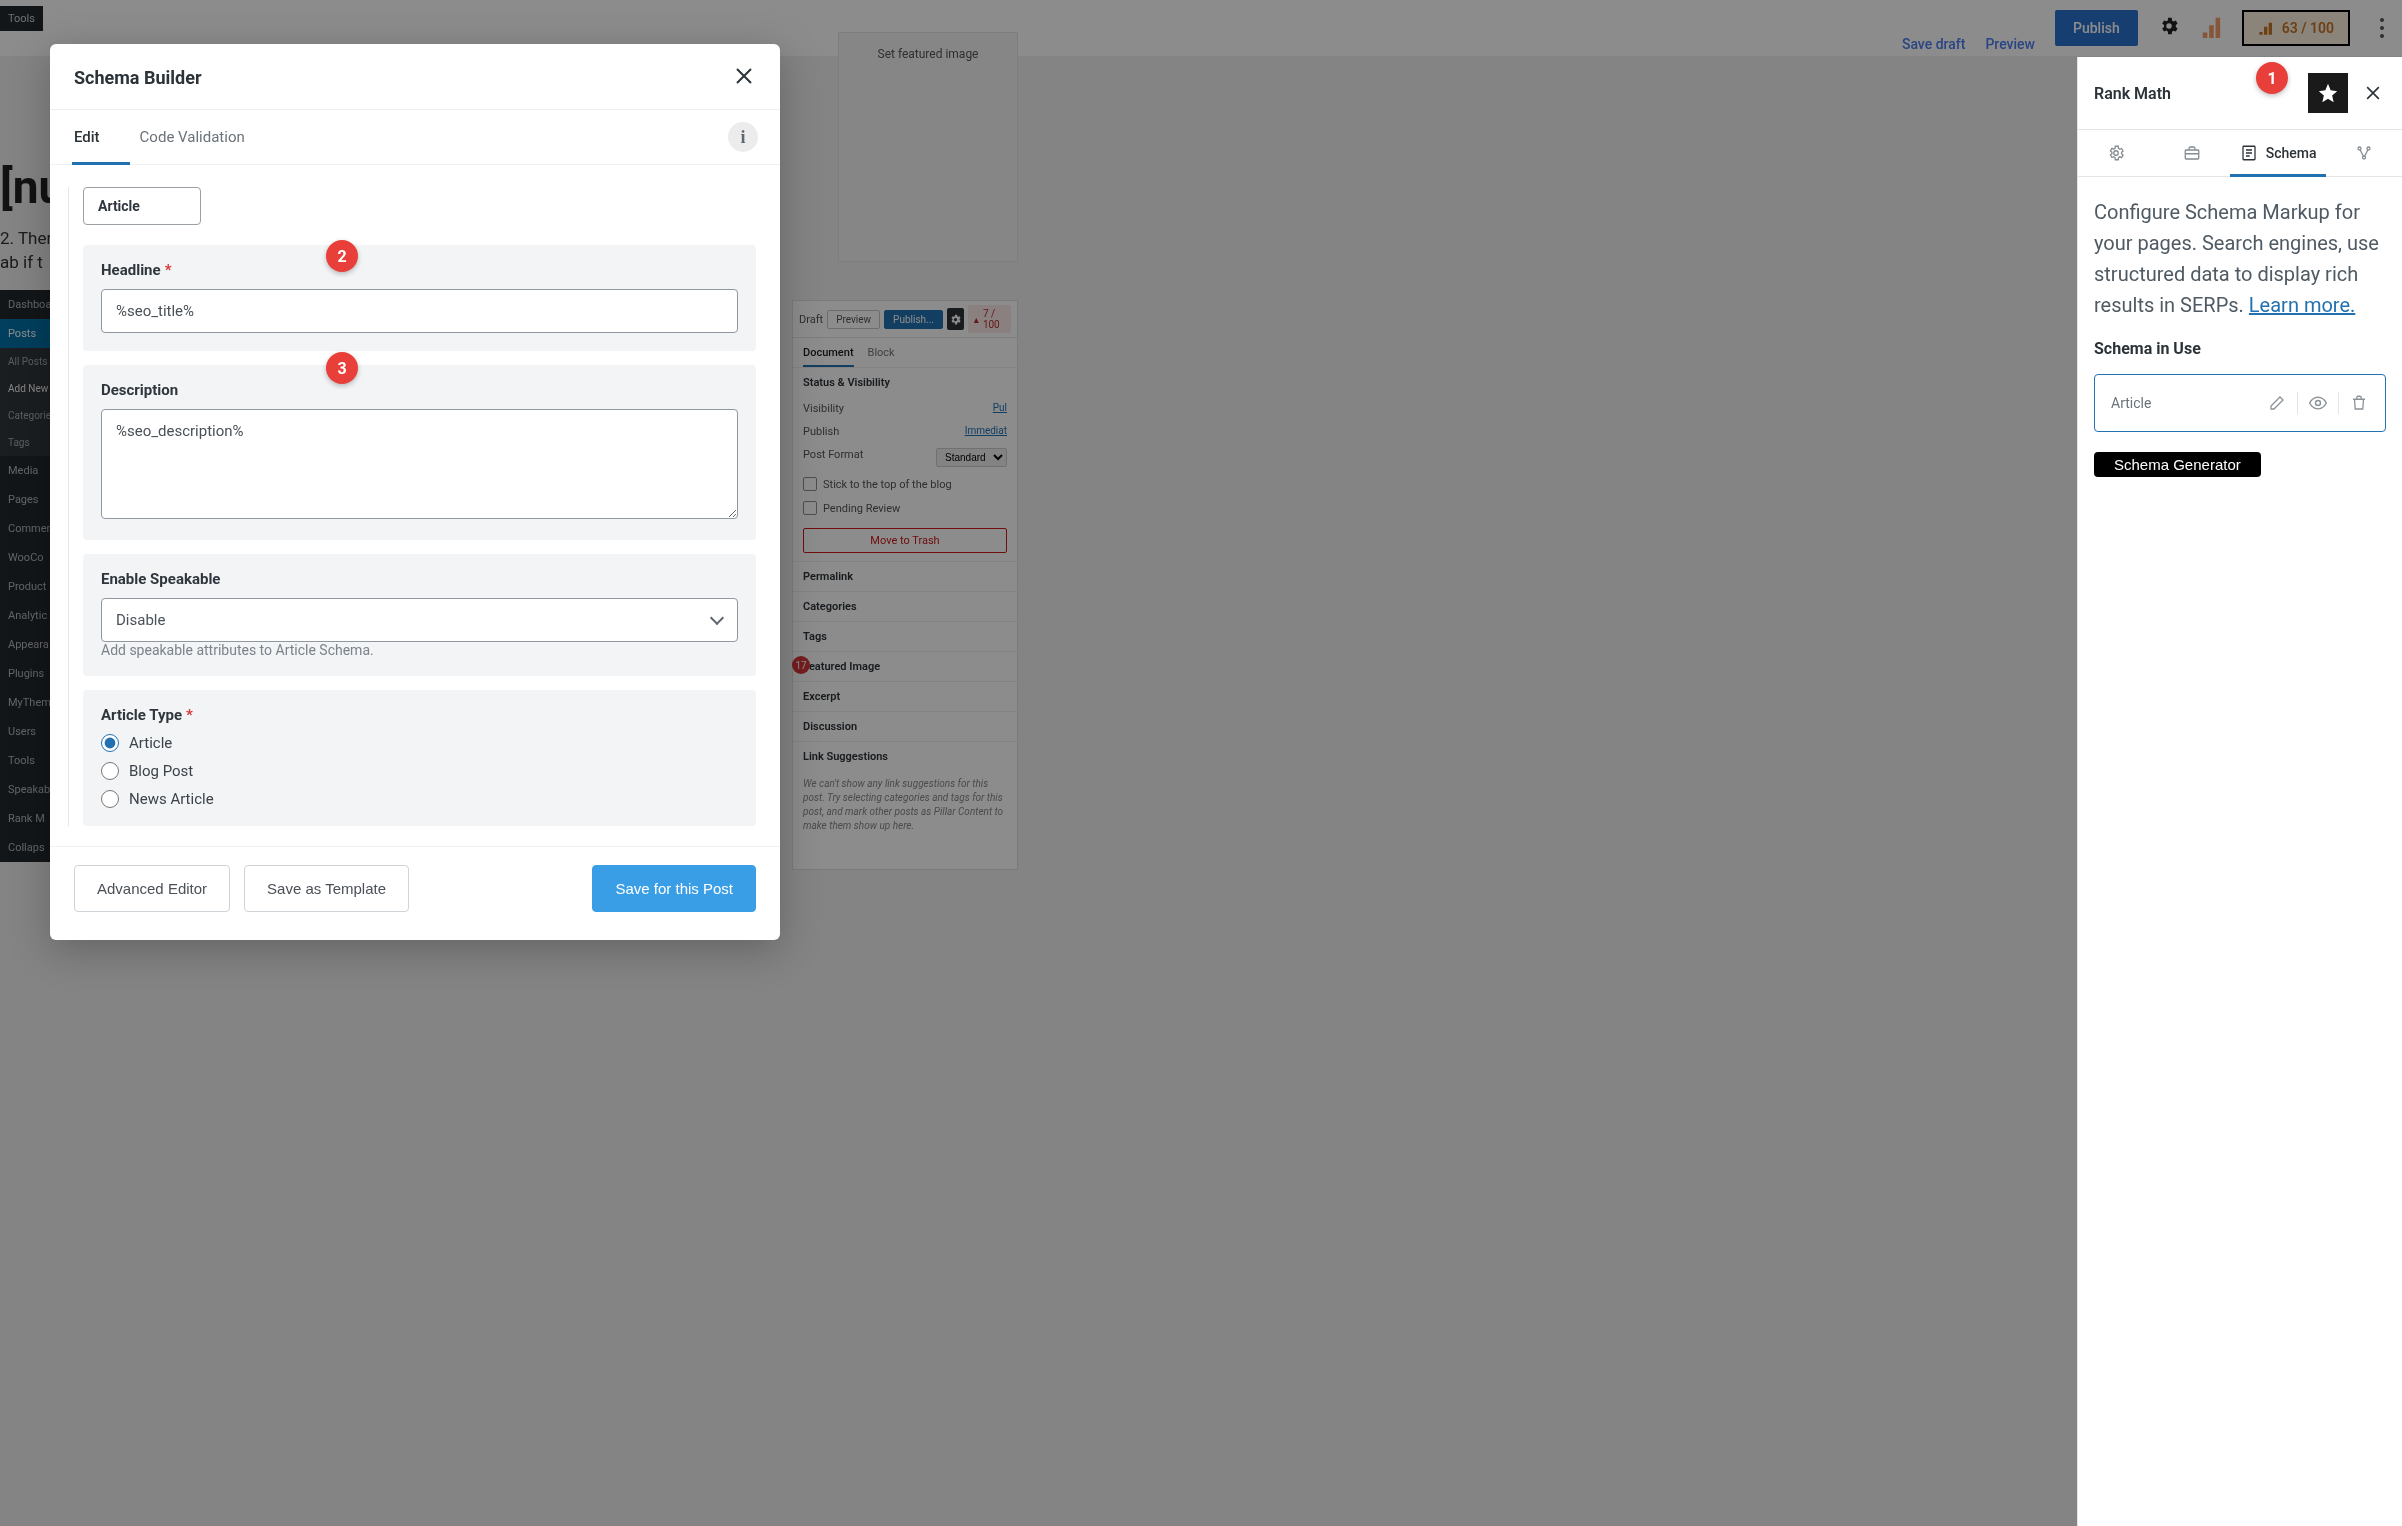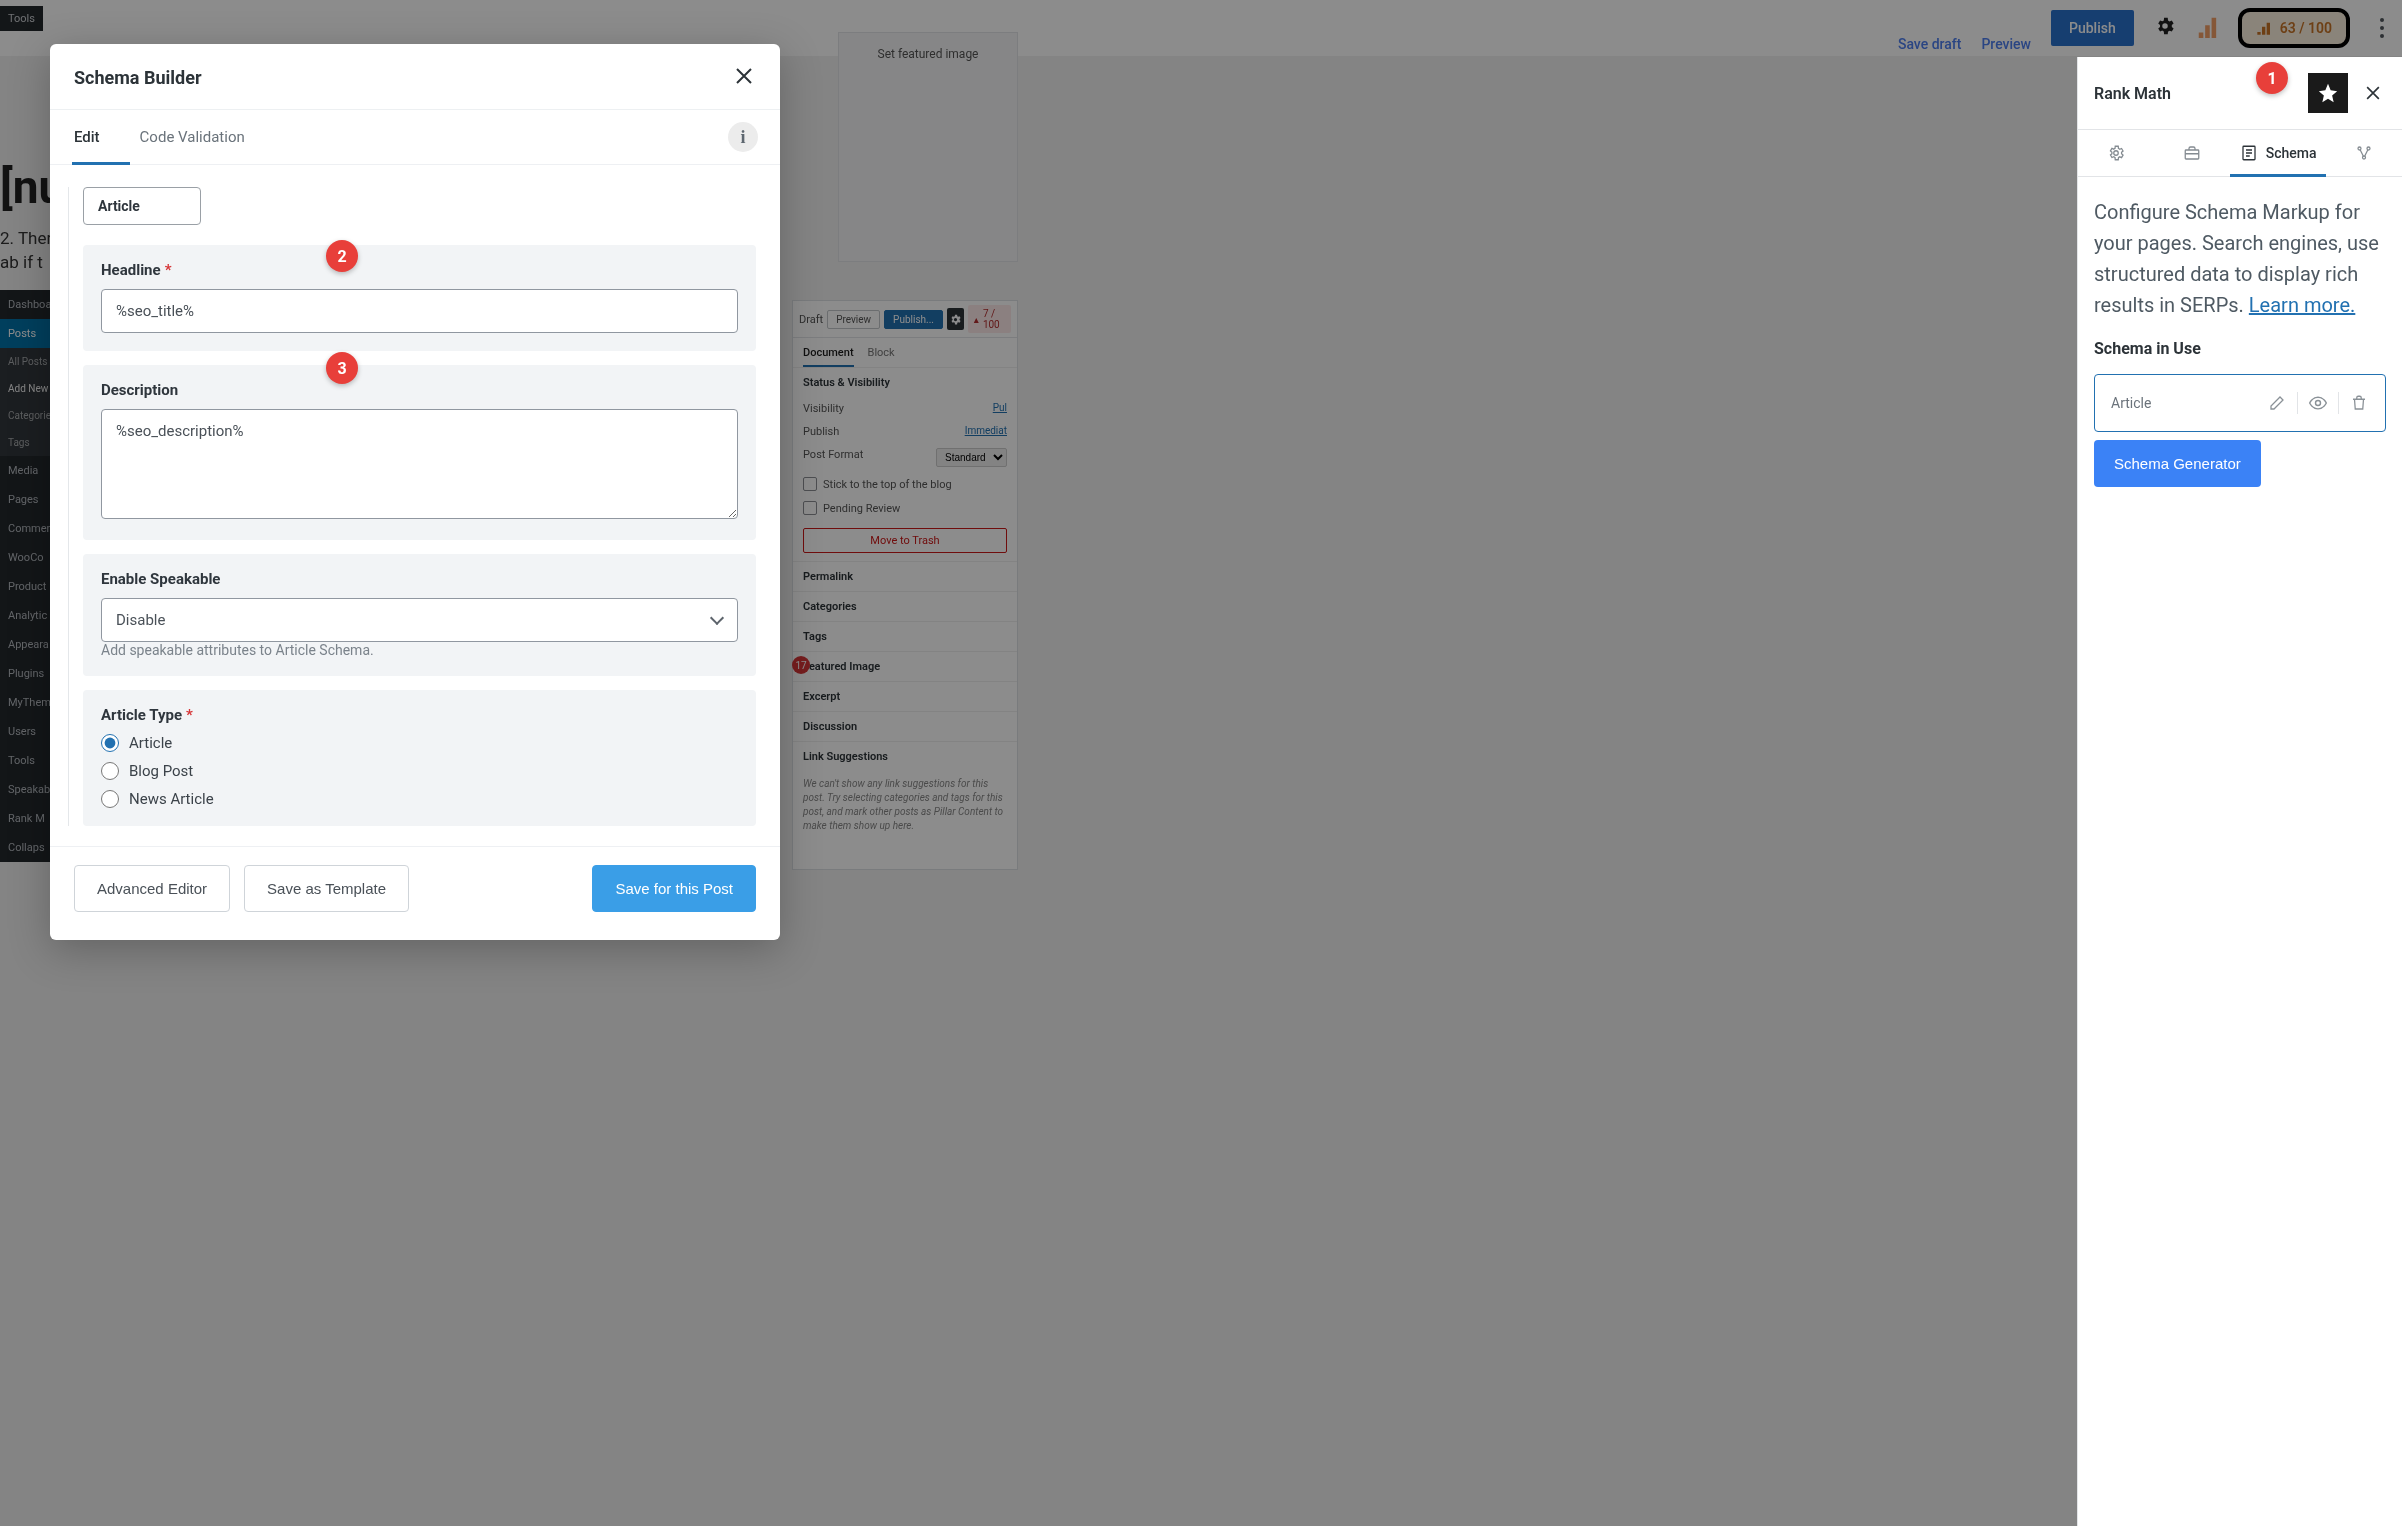--- a/index.html
+++ b/index.html
@@ -9,21 +9,21 @@
     
     
     .bg-overlay { position: absolute; inset: 0; background: rgba(0,0,0,0.45); z-index: 5; pointer-events: none; }
     .bg-root { position: absolute; inset: 0; }
     
     .wp-topbar { position: absolute; top: 0; left: 0; right: 0; height: 56px; background: #fff; display: flex; align-items: center; justify-content: flex-end; padding: 0 8px; gap: 20px; }
     .wp-topbar a.link { color: #4d7eef; font-weight: 500; text-decoration: none; margin-top: 32px; }
     .wp-topbar .publish-btn { background: #2871cc; color: #fff; padding: 10px 18px; border-radius: 2px; font-weight: 500; }
     .wp-topbar .gear { font-size: 20px; color: #222; }
     .wp-topbar .rm-logo { width: 22px; height: 26px; }
-    .wp-topbar .score-pill { border: 4px solid #000000; background: #fcf0df; color: #c77426; padding: 8px 14px; border-radius: 12px; display: flex; align-items: center; gap: 8px; font-weight: 600; }
+    .wp-topbar .score-pill { border: 2px solid #000000; background: #fcf0df; color: #c77426; padding: 8px 14px; border-radius: 0; display: flex; align-items: center; gap: 8px; font-weight: 600; }
     .wp-topbar .score-pill svg { width: 16px; height: 14px; }
     .wp-topbar .kebab { width: 24px; display: flex; flex-direction: column; align-items: center; gap: 4px; }
     .wp-topbar .kebab span { width: 4px; height: 4px; background: #50575e; border-radius: 50%; }
     
     .wp-sidenav { position: absolute; top: 290px; left: 0; width: 52px; background: #23282d; display: flex; flex-direction: column; font-size: 11px; color: #b4b9be; }
     .wp-sidenav div { padding: 8px 4px 8px 8px; white-space: nowrap; overflow: hidden; }
     .wp-sidenav .posts { background: #0073aa; color: #fff; }
     .wp-sidenav .sub { background: #32373c; color: #a7aaad; padding-left: 8px; font-size: 10px; }
     .wp-sidenav .sub.light { color: #f0f0f1; }
     
@@ -63,21 +63,21 @@
     .rm-body { padding: 20px 16px; }
     .rm-body p.intro { color: #4f5a63; line-height: 1.55; font-size: 20px; }
     .rm-body p.intro a { color: #2271b1; text-decoration: underline; }
     .rm-body h4 { margin-top: 18px; font-size: 16px; font-weight: 700; color: #2c3338; }
     
     .schema-inuse { margin-top: 16px; border: 1px solid #2271b1; border-radius: 4px; display: flex; align-items: center; padding: 14px 10px 14px 16px; }
     .schema-inuse .name { color: #6b737b; flex: 1; }
     .schema-inuse .icbtn { width: 32px; height: 28px; display: flex; align-items: center; justify-content: center; color: #8a9197; }
     .schema-inuse .sep { width: 1px; height: 22px; background: #e2e4e7; margin: 0 4px; }
     
-    .schema-gen-btn { margin-top: 8px; background: #3b82f6; color: #fff; border: none; padding: 15px 20px; border-radius: 4px; font-size: 15px; cursor: pointer; }
+    .schema-gen-btn { margin-top: 20px; background: #000000; color: #fff; border: none; padding: 4px 20px; border-radius: 4px; font-size: 15px; cursor: pointer; }
     
     
     .modal { position: absolute; top: 44px; left: 50px; width: 730px; background: #fff; border-radius: 6px; box-shadow: 0 10px 40px rgba(0,0,0,0.25); z-index: 40; display: flex; flex-direction: column; max-height: calc(100vh - 44px); }
     .modal-head { display: flex; align-items: center; justify-content: space-between; padding: 20px 24px 18px; }
     .modal-head h2 { font-size: 18px; font-weight: 700; color: #2c3338; }
     .modal-tabs { display: flex; align-items: center; border-top: 1px solid #edf0f2; border-bottom: 1px solid #eef0f3; padding: 0 22px; position: relative; }
     .modal-tabs .mtab { padding: 18px 2px; margin-right: 36px; color: #6a737b; font-size: 15px; cursor: pointer; }
     .modal-tabs .mtab.act { color: #2c3338; font-weight: 500; }
     .modal-tabs .mtab.act::after { content: ""; position: absolute; left: 22px; width: 58px; height: 3px; bottom: -1px; background: #2271b1; }
     .modal-tabs .info-right { margin-left: auto; width: 30px; height: 30px; border-radius: 50%; background: #ececec; color: #5e6770; font-weight: 700; font-size: 18px; display: flex; align-items: center; justify-content: center; font-family: serif; }

